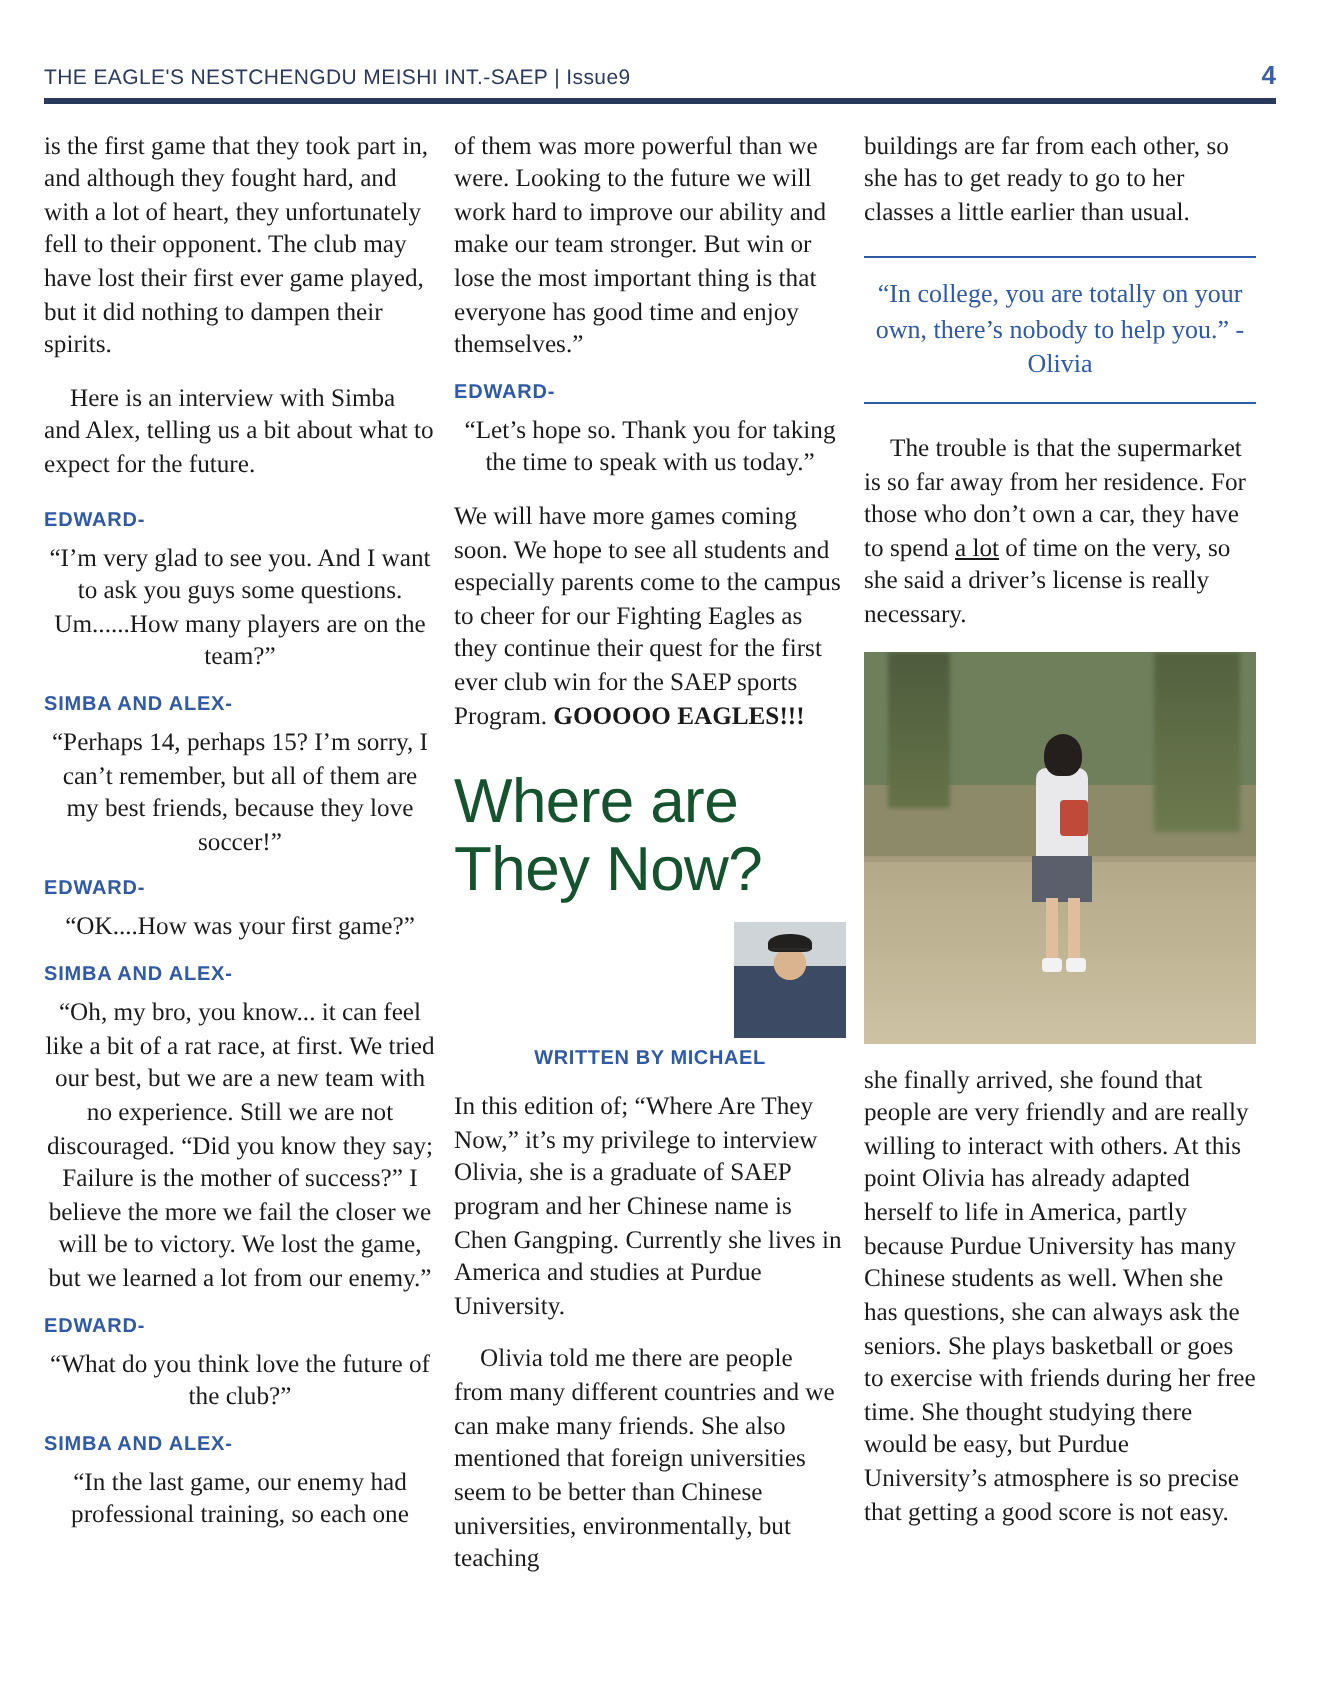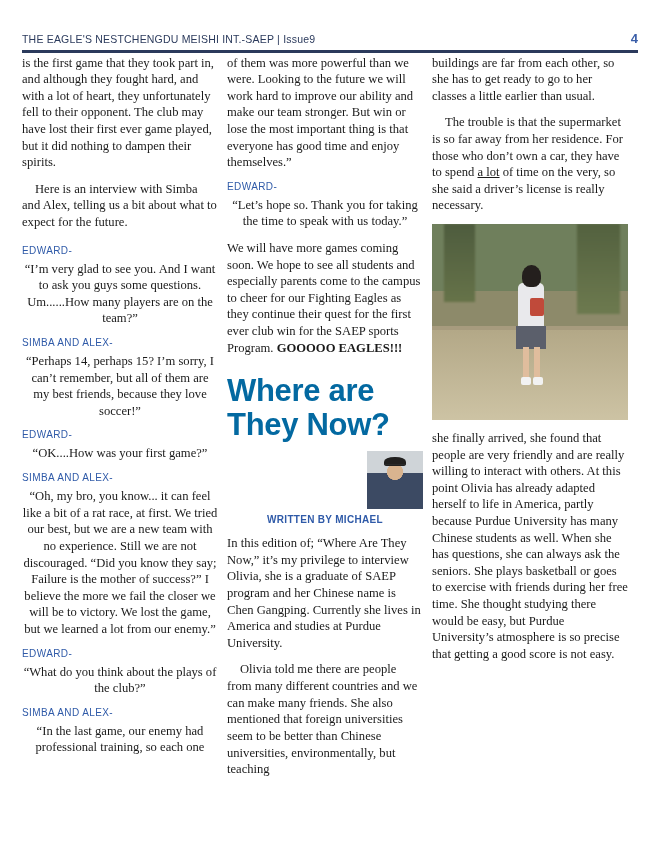--- a/index.html
+++ b/index.html
@@ -51,40 +51,40 @@
   }
   .rule {
     height: 2.5px;
     background: #2b3a5c;
     width: 100%;
   }
   
   .columns {
     display: flex;
     gap: 9px;
-    margin-top: 2px;
+    margin-top: 13px;
     height: 780px;
   }
   .col {
     width: 196px;
     position: relative;
   }
   p {
     margin: 0 0 10px 0;
     font-size: 12.6px;
     line-height: 1.32;
     text-align: left;
   }
   p.indent {
     text-indent: 13px;
   }
   .speaker {
     font-family: "Liberation Sans", sans-serif;
     font-size: 10px;
-    font-weight: normal;
+    font-weight: bold;
     color: #2f5aa8;
     letter-spacing: 0.4px;
     margin: 9px 0 5px 0;
     text-transform: uppercase;
   }
   .speaker.first {
     margin-top: 14px;
   }
   .quote-para {
     font-size: 12.6px;
@@ -93,22 +93,22 @@
     text-align: center;
   }
   .bold-shout {
     font-weight: bold;
   }
   
   .headline {
     font-family: "Liberation Sans", sans-serif;
     font-size: 31px;
     line-height: 1.08;
-    color: #0369a1;
-    font-weight: bold;
+    color: #14532d;
+    font-weight: normal;
     margin: 18px 0 10px 0;
     letter-spacing: -0.3px;
   }
   
   .byline-block {
     text-align: center;
     margin: 2px 0 10px 0;
   }
   .author-photo {
     width: 56px;
@@ -248,21 +248,21 @@
       <div class="speaker">Simba and Alex-</div>
       <p class="quote-para">“Perhaps 14, perhaps 15? I’m sorry, I can’t remember, but all of them are my best friends, because they love soccer!”</p>
 
       <div class="speaker">Edward-</div>
       <p class="quote-para">“OK....How was your first game?”</p>
 
       <div class="speaker">Simba and Alex-</div>
       <p class="quote-para">“Oh, my bro, you know... it can feel like a bit of a rat race, at first. We tried our best, but we are a new team with no experience. Still we are not discouraged. “Did you know they say; Failure is the mother of success?” I believe the more we fail the closer we will be to victory. We lost the game, but we learned a lot from our enemy.”</p>
 
       <div class="speaker">Edward-</div>
-      <p class="quote-para">“What do you think about the plays of the club?”</p>
+      <p class="quote-para">“What do you think love the future of the club?”</p>
 
       <div class="speaker">Simba and Alex-</div>
       <p class="quote-para">“In the last game, our enemy had professional training, so each one</p>
     </div>
 
     <div class="col">
       <p>of them was more powerful than we were. Looking to the future we will work hard to improve our ability and make our team stronger. But win or lose the most important thing is that everyone has good time and enjoy themselves.”</p>
 
       <div class="speaker">Edward-</div>
       <p class="quote-para">“Let’s hope so. Thank you for taking the time to speak with us today.”</p>
@@ -279,20 +279,21 @@
         <div class="byline">Written By Michael</div>
       </div>
 
       <p>In this edition of; “Where Are They Now,” it’s my privilege to interview Olivia, she is a graduate of SAEP program and her Chinese name is Chen Gangping. Currently she lives in America and studies at Purdue University.</p>
       <p class="indent">Olivia told me there are people from many different countries and we can make many friends. She also mentioned that foreign universities seem to be better than Chinese universities, environmentally, but teaching</p>
     </div>
 
     <div class="col">
       <p>buildings are far from each other, so she has to get ready to go to her classes a little earlier than usual.</p>
 
+      <div class="pullquote">“In college, you are totally on your own, there’s nobody to help you.” - Olivia</div>
 
       <p class="indent"><span>The trouble is that the supermarket is so far away from her residence. For those who don’t own a car, they have to spend </span><span class="underline-word">a lot</span><span> of time on the very, so she said a driver’s license is really necessary.</span></p>
 
 
       <div class="photo-olivia">
         <div class="tree1"></div>
         <div class="tree2"></div>
         <div class="path"></div>
         <div class="person-body"></div>
         <div class="bag"></div>

